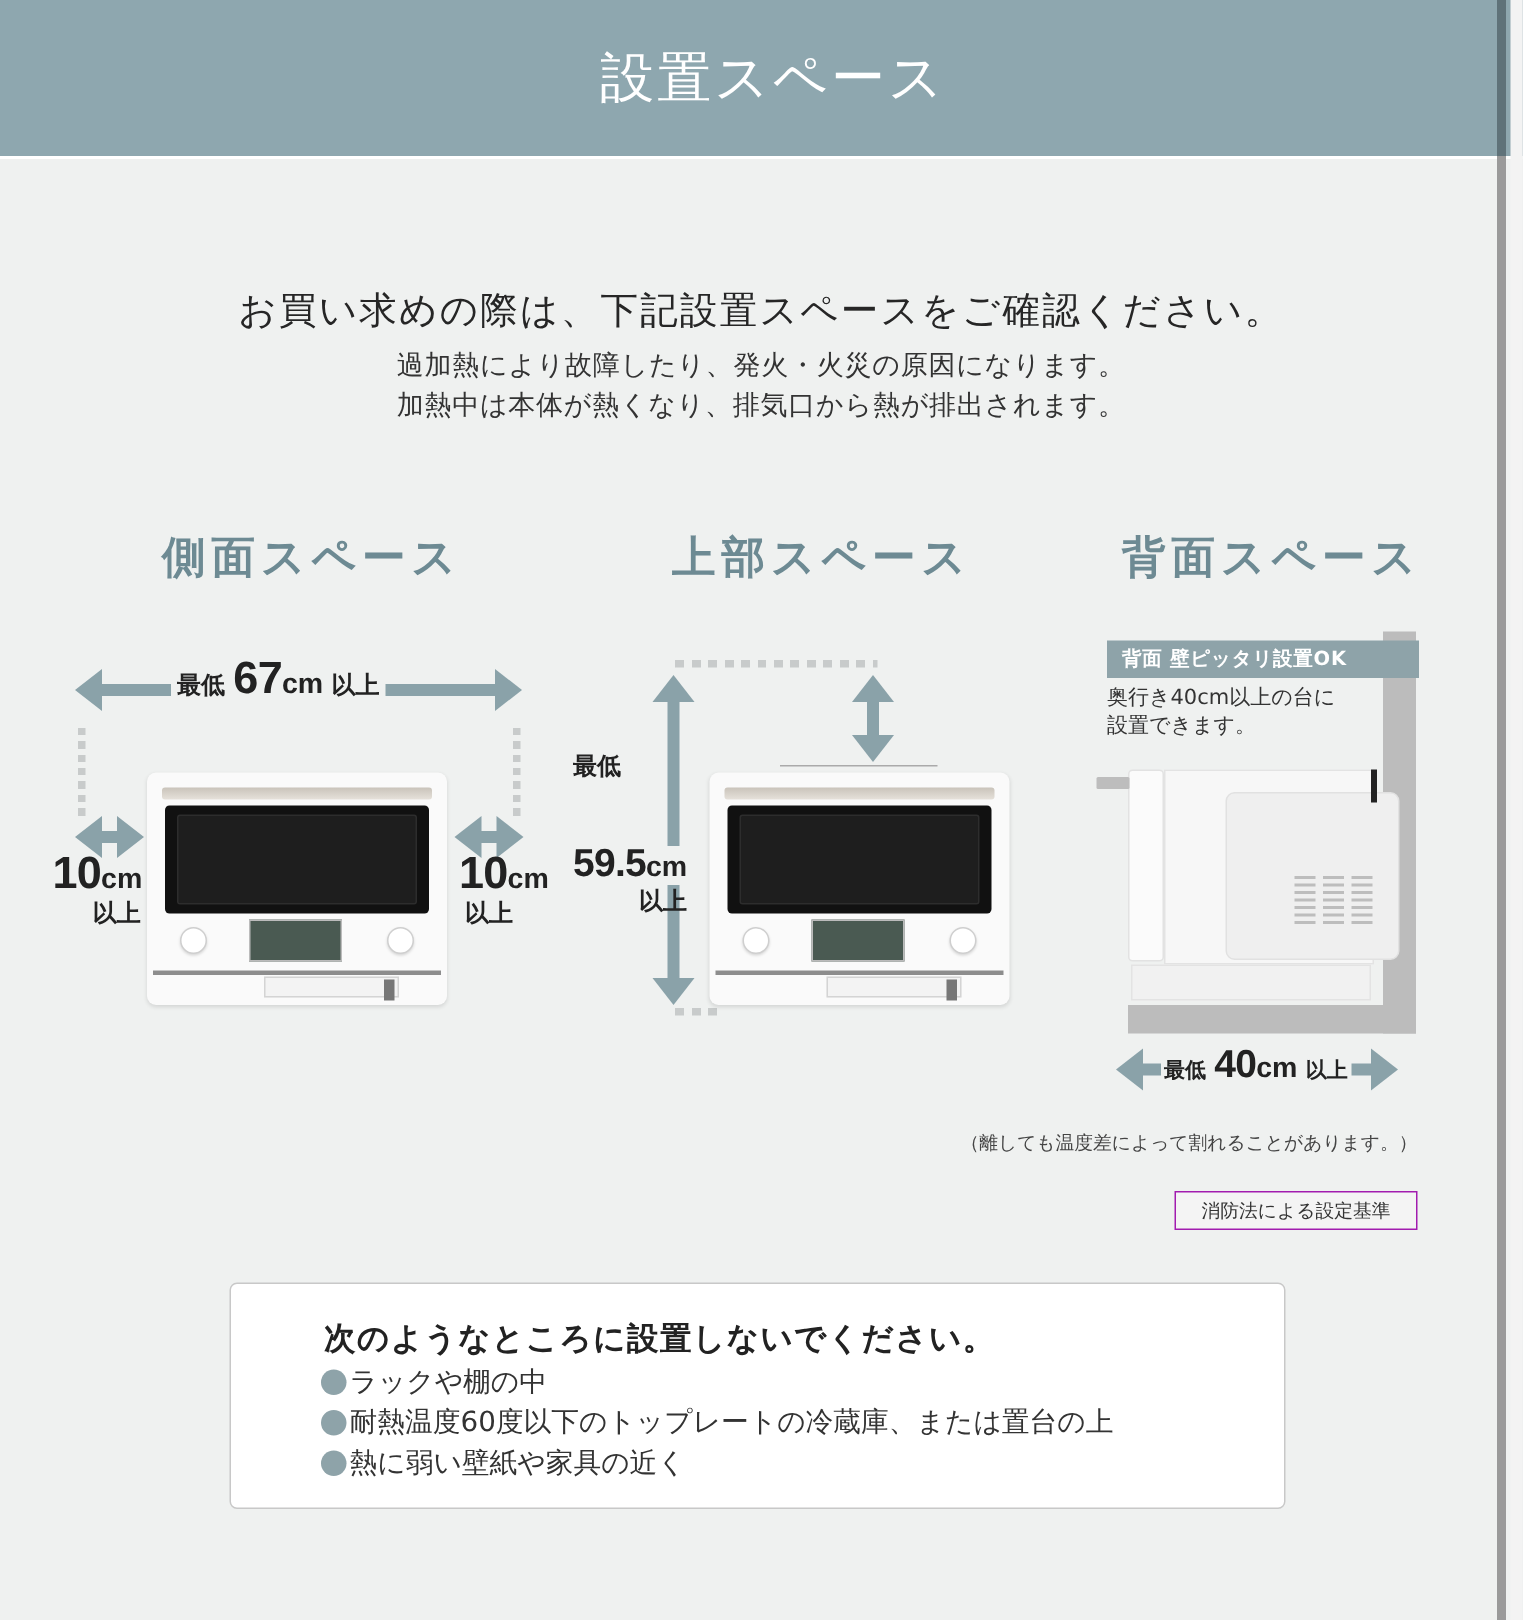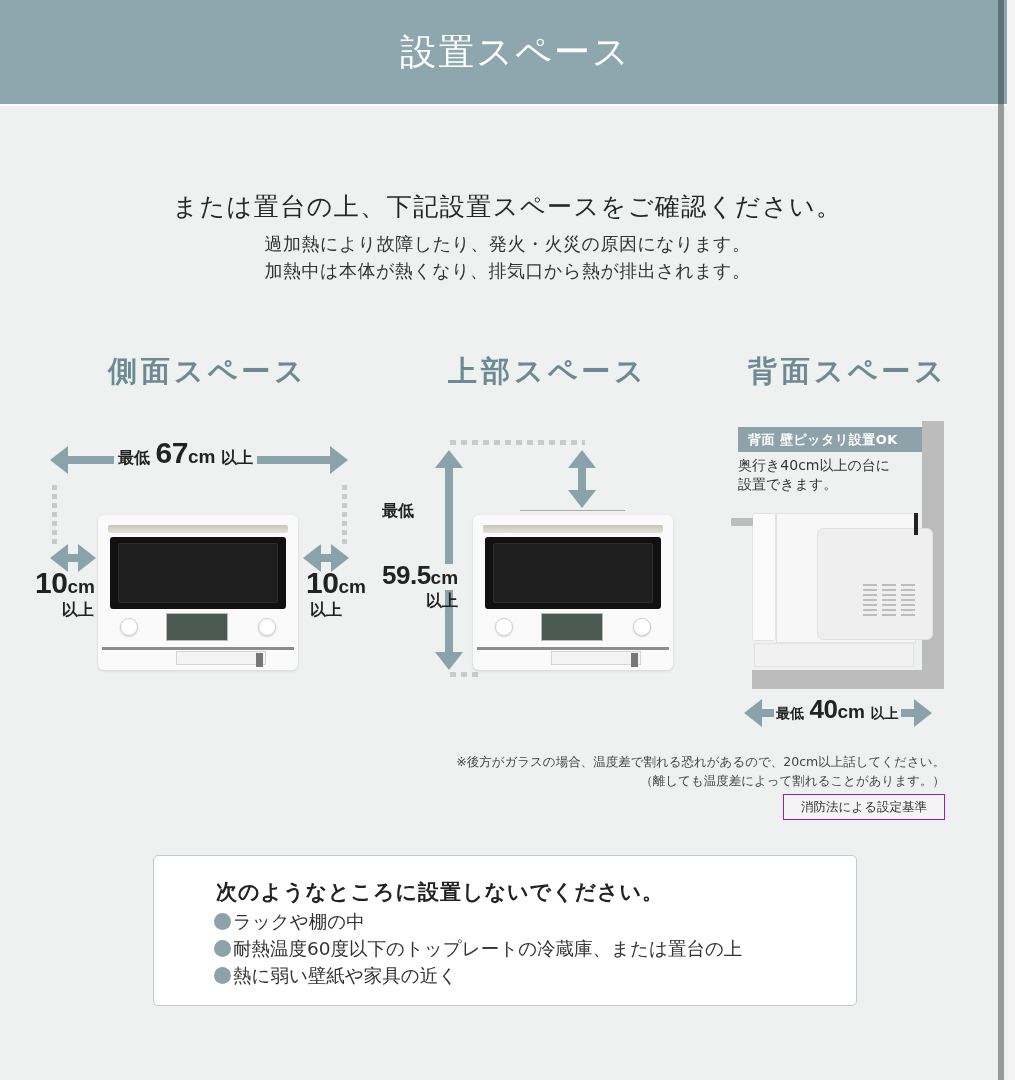--- a/index.html
+++ b/index.html
@@ -57,21 +57,21 @@
   .oven .window-inner { position:absolute; left:8px; right:8px; top:6px; bottom:6px; background:#1e1e1e; border:1px solid #2d2d2d; border-radius:2px; }
   .oven .lcd { position:absolute; width:62px; height:28px; background:#4a5a52; border:1px solid #bbb; }
   .oven .knob { position:absolute; width:18px; height:18px; border-radius:50%; background:#fff; border:1px solid #cfcfcf; box-shadow:0 1px 2px rgba(0,0,0,0.15); }
   .oven .base-line { position:absolute; left:4px; right:4px; height:3px; background:#8d8d8d; }
   .oven .drawer { position:absolute; height:14px; border:1px solid #d4d4d4; background:#f3f3f3; }
   .oven .latch { position:absolute; width:7px; height:14px; background:#777; }
 
   
   .wall-v { position:absolute; left:922px; top:421px; width:22px; height:268px; background:#bcbcbc; }
   .wall-h { position:absolute; left:752px; top:670px; width:192px; height:19px; background:#bcbcbc; }
-  .badge { position:absolute; left:738px; top:427px; width:184px; height:25px; background:#8ea3a9; color:#fff; font-size:13px; font-weight:bold; padding-left:10px; line-height:25px; white-space:nowrap; letter-spacing:0.5px; }
+  .badge { position:absolute; left:738px; top:427px; width:208px; height:25px; background:#8ea3a9; color:#fff; font-size:13px; font-weight:bold; padding-left:10px; line-height:25px; white-space:nowrap; letter-spacing:0.5px; }
   .badge-text { position:absolute; left:738px; top:456px; font-size:14px; color:#333; line-height:19px; }
   .side-oven { position:absolute; left:748px; top:513px; width:170px; height:155px; }
   .so-body { position:absolute; left:28px; top:0; width:140px; height:130px; background:#f7f7f7; border:1px solid #e3e3e3; }
   .so-panel { position:absolute; left:40px; top:14px; width:116px; height:112px; background:#efefef; border:1px solid #e1e1e1; border-radius:6px; }
   .so-vent { position:absolute; width:14px; height:2px; background:#bdbdbd; }
   .so-door { position:absolute; left:4px; top:0; width:24px; height:128px; background:#fbfbfb; border:1px solid #e2e2e2; border-radius:3px; }
   .so-handle { position:absolute; left:-22px; top:4px; width:22px; height:8px; background:#bdbdbd; border-radius:1px; }
   .so-base { position:absolute; left:6px; top:130px; width:160px; height:24px; background:#f1f1f1; border:1px solid #e3e3e3; }
   .so-cord { position:absolute; left:166px; top:0; width:4px; height:22px; background:#222; }
 
@@ -89,21 +89,21 @@
 
 <div class="header">
   <h1 class="header-title">設置スペース</h1>
 </div>
 <div class="header-bottom-line"></div>
 <div class="right-rail"></div>
 <div class="right-rail-top"></div>
 <div class="right-edge"></div>
 
 <div class="intro">
-  <div class="intro-main">または置台の上、下記設置スペースをご確認ください。</div>
+  <div class="intro-main">お買い求めの際は、下記設置スペースをご確認ください。</div>
   <div class="intro-sub first">過加熱により故障したり、発火・火災の原因になります。</div>
   <div class="intro-sub">加熱中は本体が熱くなり、排気口から熱が排出されます。</div>
 </div>
 
 <div class="sec-title" style="left:108px;">側面スペース</div>
 
 <div>
   <div class="tri-l" style="left:50px; top:446px;"></div>
   <div class="arrow-h" style="left:66px; top:456px; width:268px;"></div>
   <div class="tri-r" style="left:330px; top:446px;"></div>
@@ -234,21 +234,20 @@
 <div class="tri-r" style="left:914px; top:699px;"></div>
 <div class="meas" style="left:774px; top:694px;">
   <span class="meas-label-bg" style="padding:0 2px;">
     <span class="small" style="font-size:14px;">最低</span>
     <span class="big" style="font-size:26px;">40</span><span class="unit">cm</span>
     <span class="small" style="font-size:14px;">以上</span>
   </span>
 </div>
 
 <div class="notes">
-  <div>※後方がガラスの場合、温度差で割れる恐れがあるので、20cm以上話してください。</div>
   <div>（離しても温度差によって割れることがあります。）</div>
 </div>
 <div class="std-box">消防法による設定基準</div>
 
 <div class="warn-box">
   <div class="warn-title">次のようなところに設置しないでください。</div>
   <ul class="warn-list">
     <li class="warn-item">
         <span class="bullet"></span>
         <span>ラックや棚の中</span>

